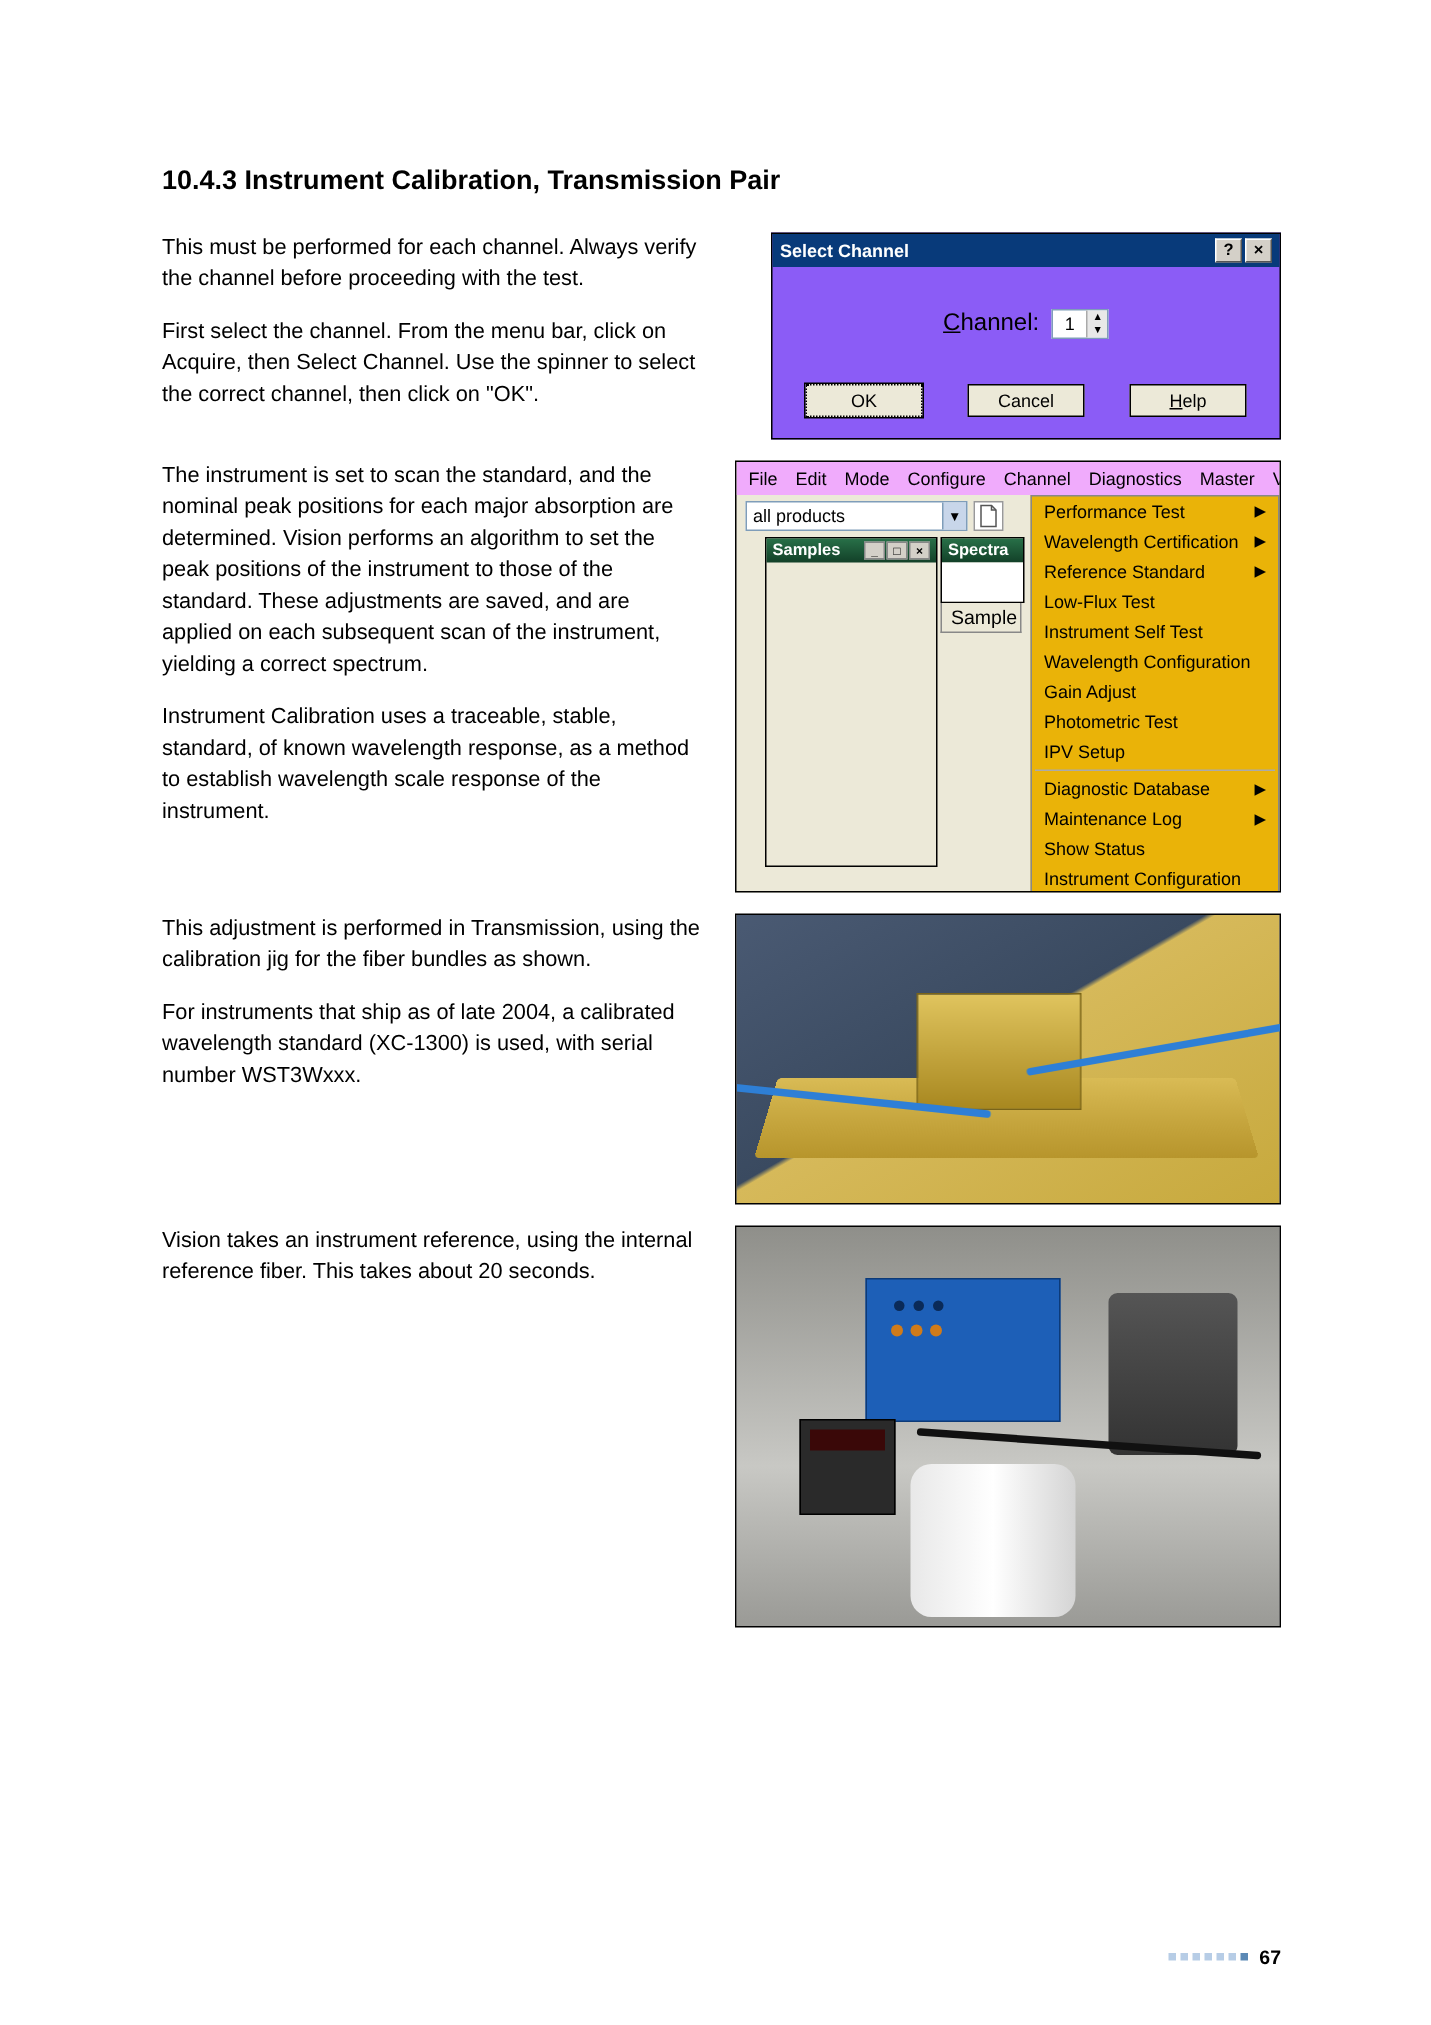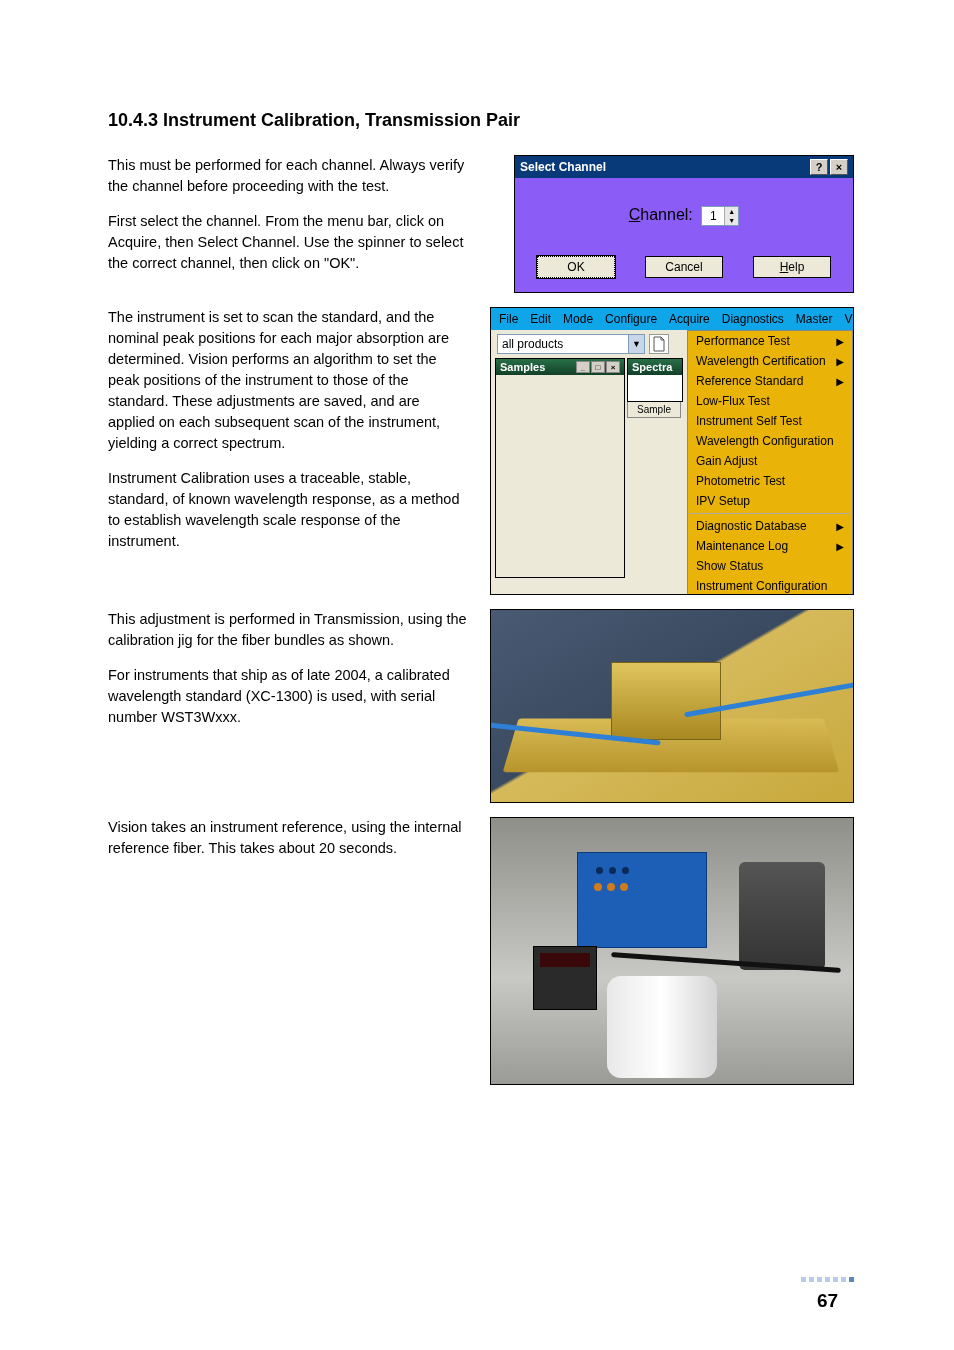--- a/index.html
+++ b/index.html
@@ -91,21 +91,21 @@
     border: 1px solid #000;
     background: #ece9d8;
     width: 364px;
     height: 288px;
     margin-left: auto;
     overflow: hidden;
   }
   .menubar {
     display:flex; gap: 0;
     font-size: 12px;
-    background: #0ea5e9;
+    background: #f0abfc;
     padding: 2px 2px;
   }
   .menubar div { padding: 2px 6px; }
   .toolbar2 {
     display:flex; align-items:center; gap:4px;
     padding: 4px 6px;
   }
   .combo {
     display:flex; border: 1px solid #7f9db9; background:#fff; height:20px; width:148px;
   }
@@ -124,25 +124,25 @@
   }
   .panel .pt {
     background: linear-gradient(#287048,#124028);
     color:#fff; font-size:11px; font-weight:700;
     padding:2px 4px; display:flex; align-items:center;
   }
   .panel .pt .sp { flex:1; }
   .wbtn { width:14px;height:12px;background:#d4d0c8;border:1px solid #888;margin-left:1px;
     font-size:8px;display:flex;align-items:center;justify-content:center;color:#000;}
   .panel .pb { background:#fff; }
-  .samples { width:132px; height:220px; }
+  .samples { width:132px; height:220px;margin-left:15px; }
   .spectra { width:56px; }
   .spectra .pb { height: 26px; }
   .tabbtn { background:#ece9d8;border:1px solid #888;border-top:none;
-    font-size:10px;padding:2px 6px;width:54px;text-align:center;}
+    font-size:13px;padding:2px 6px;width:54px;text-align:center;}
   .ddmenu {
     position: relative;
     background:#eab308; border:1px solid #888;
     width:166px; font-size:12px;
   }
   .ddmenu .mi { padding:3px 8px 3px 8px; display:flex; align-items:center; }
   .ddmenu .mi .arw { margin-left:auto; font-size:10px; }
   .ddmenu .sep { height:1px; background:#aaa; margin:2px 2px; }
 
   
@@ -182,21 +182,21 @@
   .whitedrum { position:absolute; left:116px; top:158px; width:110px; height:102px;
     background:linear-gradient(90deg,#e8e8e8,#fff,#d4d4d4); border-radius:14px;}
   .motor { position:absolute; right:28px; top:44px; width:86px; height:108px;
     background:linear-gradient(#555,#333); border-radius:6px;}
   .blkcable { position:absolute; width:230px; height:5px; background:#111; border-radius:3px;
     left:120px; top:142px; transform:rotate(4deg);}
 
   
   .pgfoot {
     position:absolute; bottom:38px; right:100px;
-    font-size:19px; display:flex; align-items:center; gap:8px;flex-direction:column;
+    font-size:13px; display:flex; align-items:center; gap:8px;
   }
   .sqrow { display:flex; gap:3px; }
   .sqrow span { width:5px; height:5px; background:#b7cde6; }
   .sqrow span.dk { background:#5b89b5; }
   .pgnum { font-weight:700; }
 
   .gap14 { height:14px; }
 </style>
 </head>
 <body>
@@ -246,21 +246,21 @@
       <p>The instrument is set to scan the standard, and the nominal peak positions for each major absorption are determined. Vision performs an algorithm to set the peak positions of the instrument to those of the standard. These adjustments are saved, and are applied on each subsequent scan of the instrument, yielding a correct spectrum.</p>
       <p>Instrument Calibration uses a traceable, stable, standard, of known wavelength response, as a method to establish wavelength scale response of the instrument.</p>
     </div>
     <div class="rightcol">
       <div class="appwin">
         <div class="menubar">
           <div>File</div>
           <div>Edit</div>
           <div>Mode</div>
           <div>Configure</div>
-          <div>Acquire</div>
+          <div>Channel</div>
           <div>Diagnostics</div>
           <div>Master</div>
           <div>View</div>
 
         </div>
         <div style="display:flex;">
           <div style="width:196px;">
             <div class="toolbar2">
               <div class="combo">
                 <div class="ct">all products</div>

